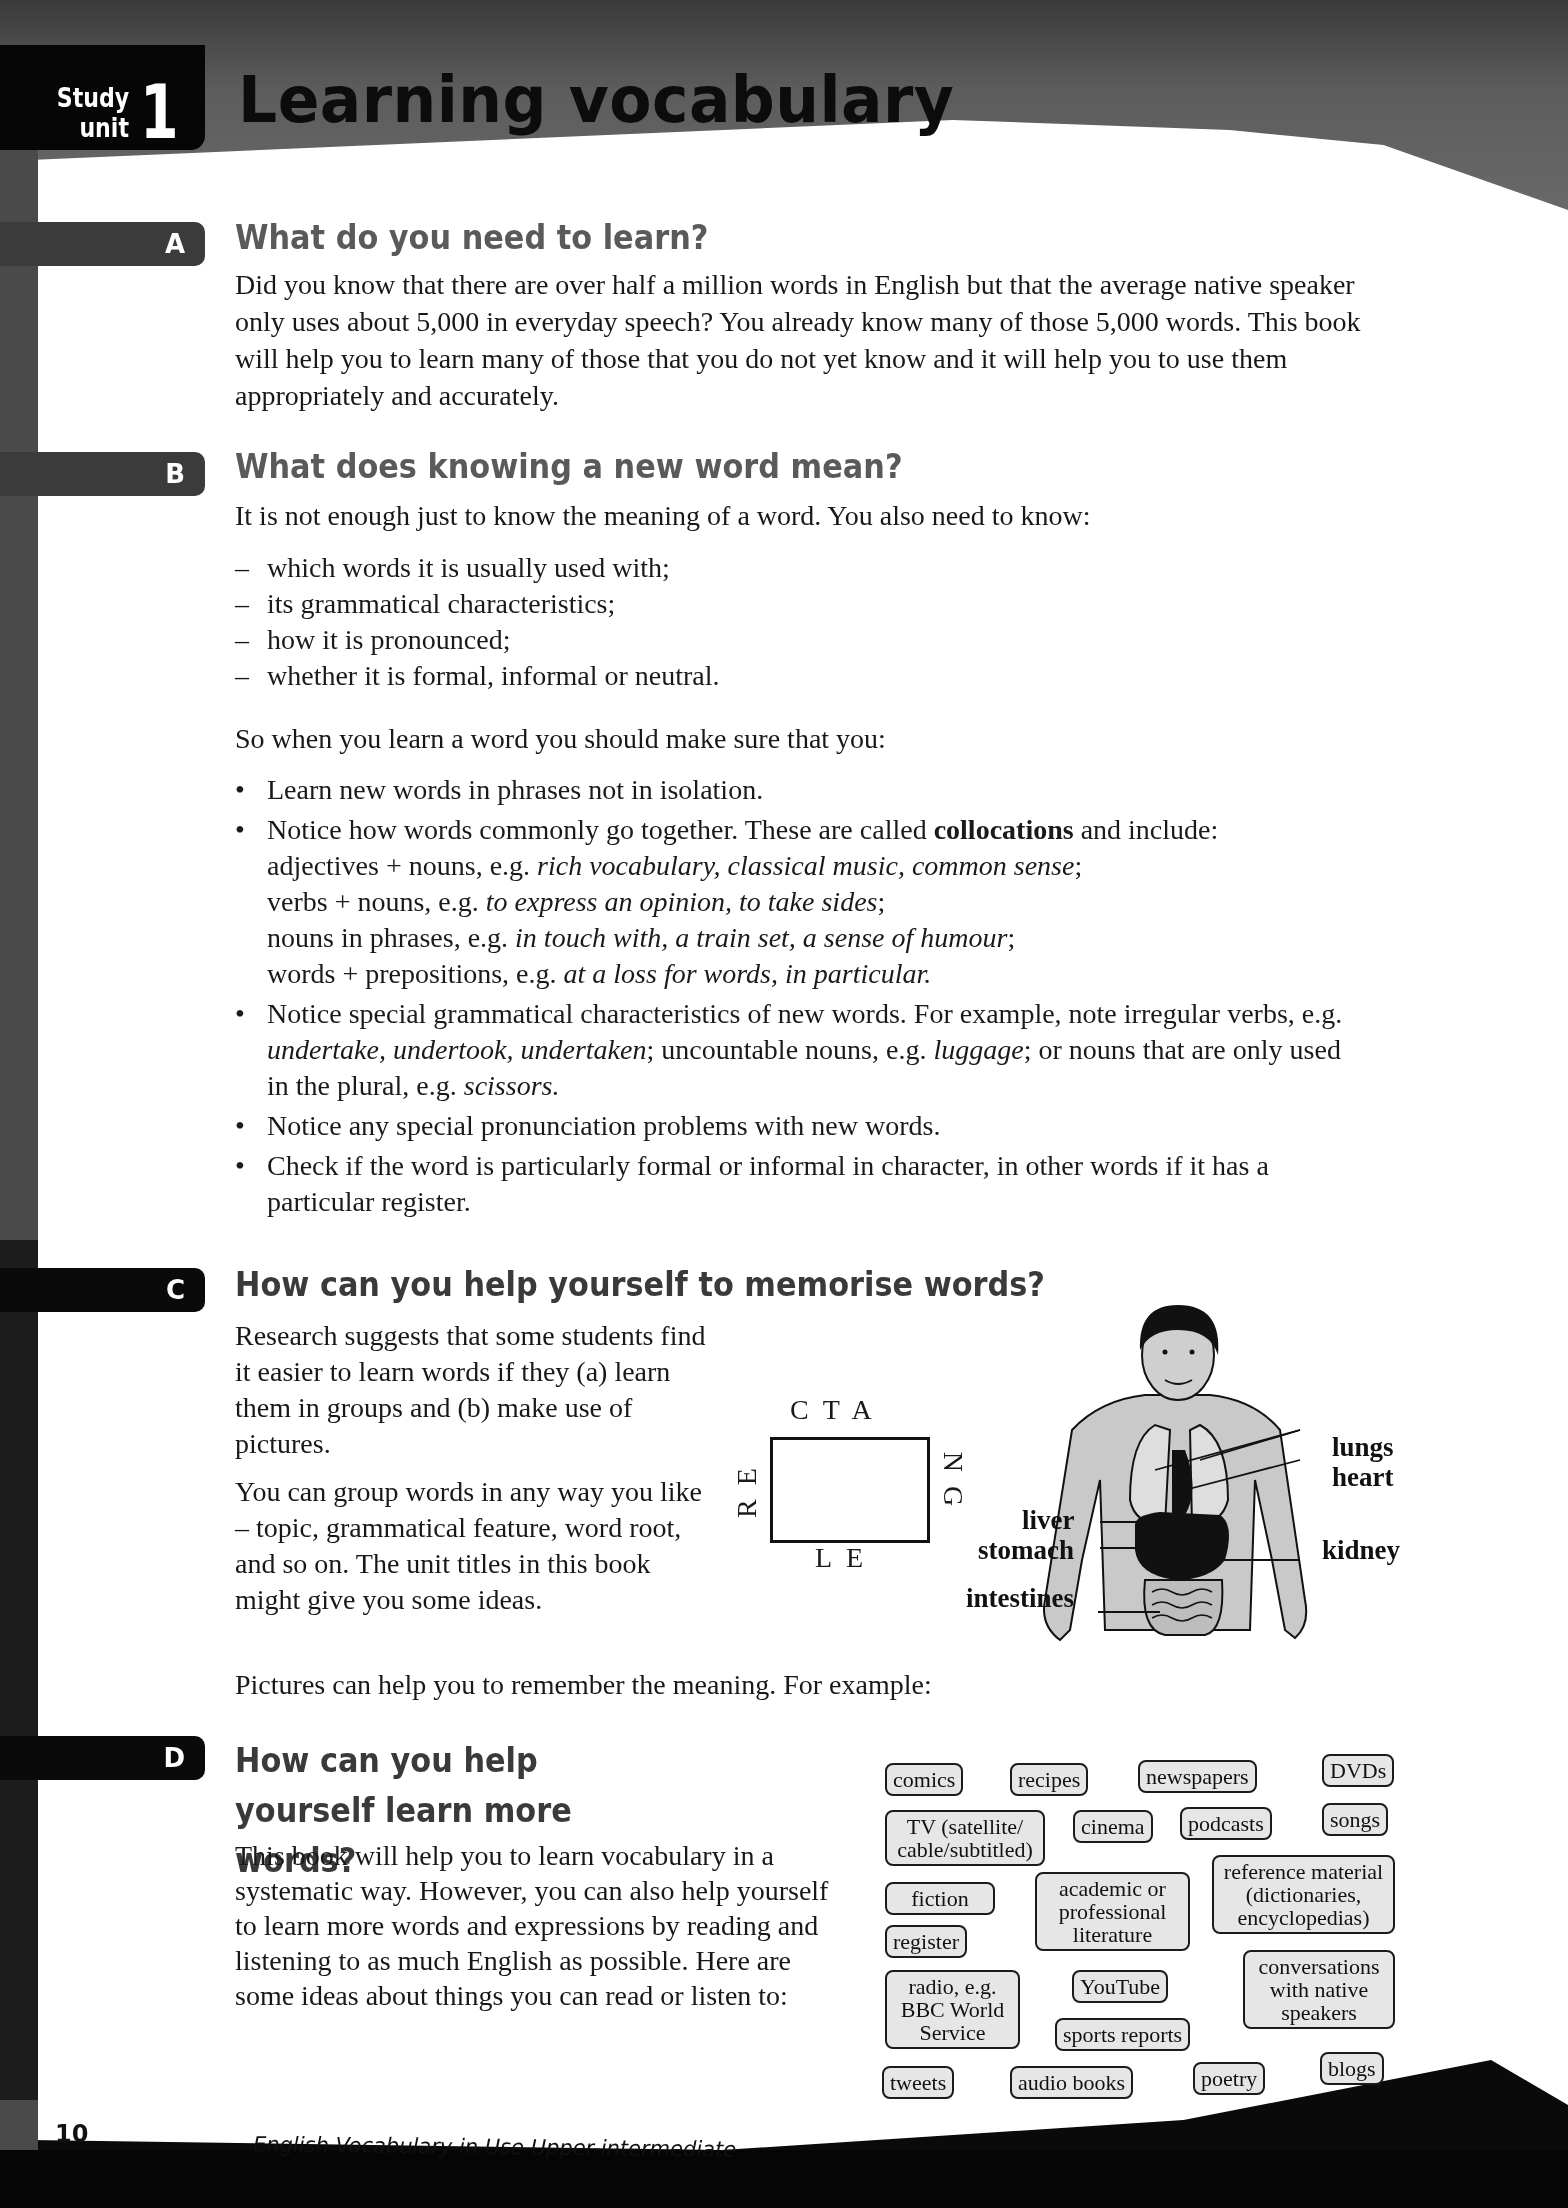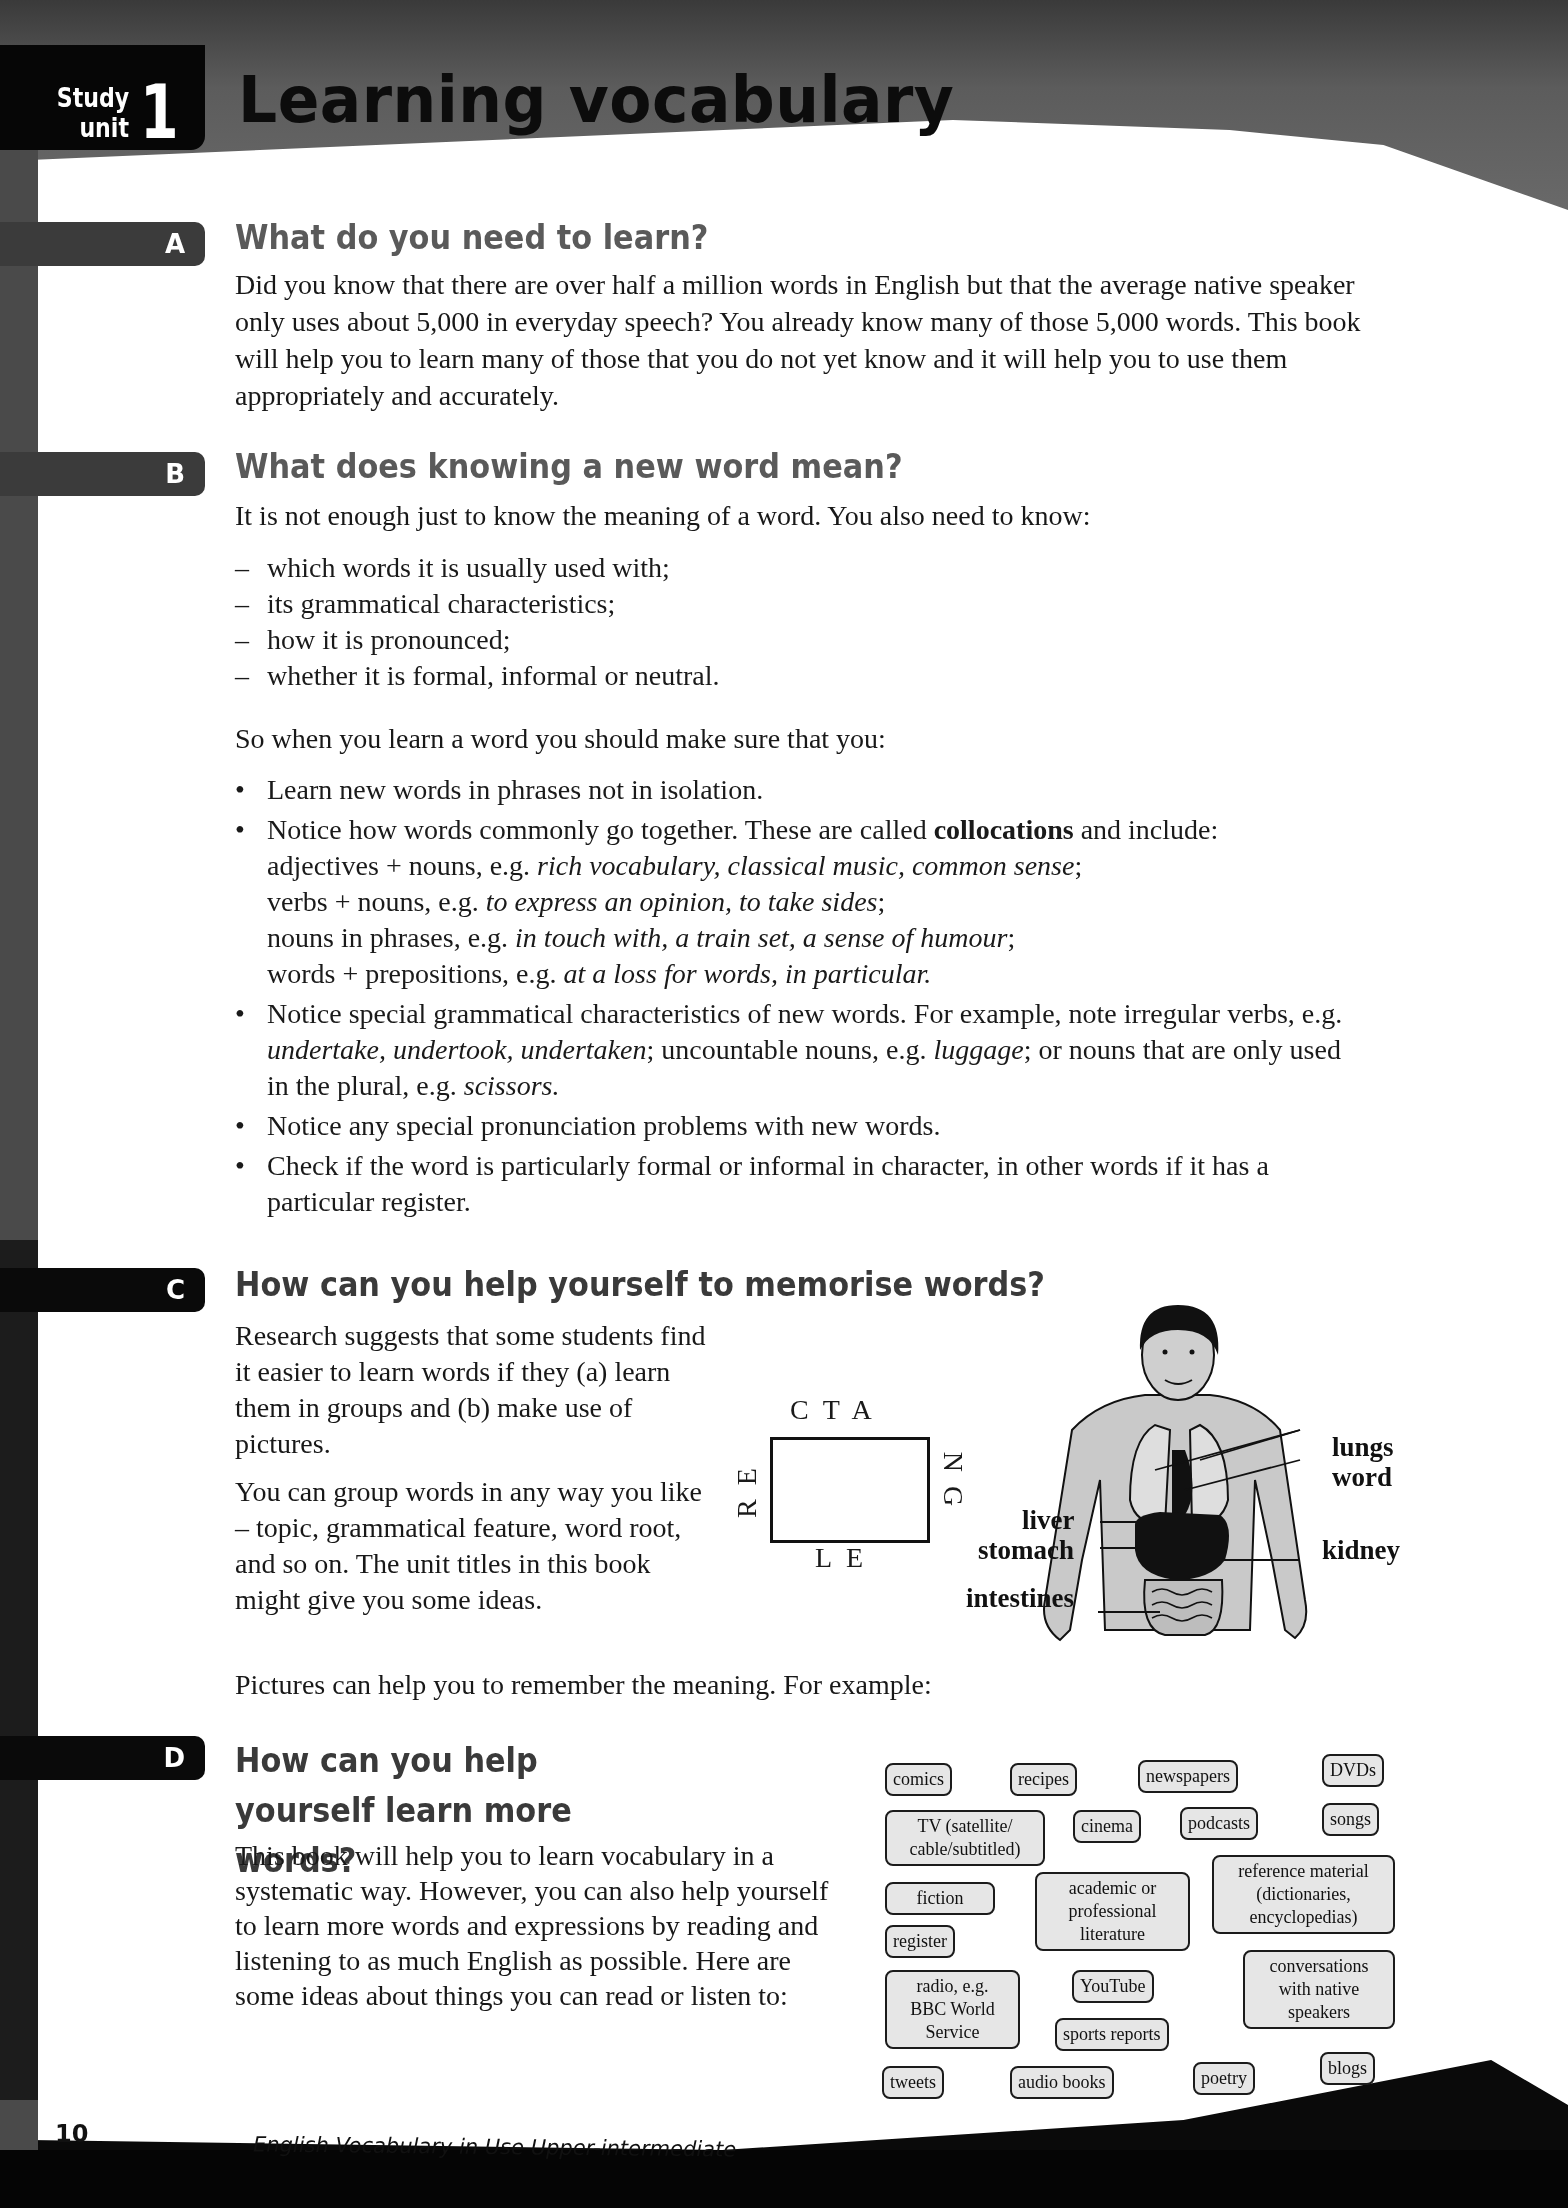--- a/index.html
+++ b/index.html
@@ -54,21 +54,21 @@
   .anagram .bottom { position: absolute; left: 85px; top: 152px; letter-spacing: 14px; }
   .anagram .left { position: absolute; left: -28px; top: 80px; width: 90px; transform: rotate(-90deg); letter-spacing: 14px; text-align: center; }
   .anagram .right { position: absolute; left: 178px; top: 80px; width: 90px; transform: rotate(90deg); letter-spacing: 14px; text-align: center; }
 
   
   .body-diagram { position: absolute; left: 960px; top: 1300px; width: 460px; height: 360px; }
   .body-label { position: absolute; font-size: 27px; font-weight: bold; font-family: "Liberation Serif", serif; color: #111; }
 
   
   .tag { position: absolute; border: 2.5px solid #1b1b1b; border-radius: 8px; background: #e6e6e6;
-    font-size: 18px; line-height: 23px; text-align: center; padding: 3px 6px; color: #111; white-space: pre-line; }
+    font-size: 22px; line-height: 23px; text-align: center; padding: 3px 6px; color: #111; white-space: pre-line; }
 
   .footer-num { position: absolute; left: 55px; top: 2120px; font-family: "DejaVu Sans", sans-serif; font-weight: bold; font-size: 24px; color: #111; }
   .footer-title { position: absolute; left: 253px; top: 2135px; font-family: "DejaVu Sans", sans-serif; font-style: italic; font-size: 21px; color: #111; transform: rotate(0.6deg); }
 </style>
 </head>
 <body>
 
 <div class="scan-top"></div>
 <div class="page"></div>
 <div class="left-rail"></div>
@@ -149,21 +149,21 @@
 
     <line x1="240" y1="160" x2="340" y2="130" stroke="#111" stroke-width="1.8"></line>
     <line x1="195" y1="170" x2="340" y2="130" stroke="#111" stroke-width="1.8"></line>
     <line x1="225" y1="190" x2="340" y2="160" stroke="#111" stroke-width="1.8"></line>
     <line x1="140" y1="222" x2="178" y2="222" stroke="#111" stroke-width="1.8"></line>
     <line x1="140" y1="248" x2="178" y2="248" stroke="#111" stroke-width="1.8"></line>
     <line x1="258" y1="260" x2="340" y2="260" stroke="#111" stroke-width="1.8"></line>
     <line x1="138" y1="312" x2="200" y2="312" stroke="#111" stroke-width="1.8"></line>
   </svg>
   <span class="body-label" style="left:372px; top:132px;">lungs</span>
-  <span class="body-label" style="left:372px; top:162px;">word</span>
+  <span class="body-label" style="left:372px; top:162px;">heart</span>
   <span class="body-label" style="left:62px; top:205px;">liver</span>
   <span class="body-label" style="left:18px; top:235px;">stomach</span>
   <span class="body-label" style="left:362px; top:235px;">kidney</span>
   <span class="body-label" style="left:6px; top:283px;">intestines</span>
 </div>
 
 <div class="sec-tab black" style="top:1736px;">D</div>
 <h2 class="sec-heading dark" style="top:1736px; width:480px; white-space:normal; line-height:50px;">How can you help yourself learn more words?</h2>
 <p class="para" style="top:1838px; width:600px; line-height:35px;">This book will help you to learn vocabulary in a systematic way. However, you can also help yourself to learn more words and expressions by reading and listening to as much English as possible. Here are some ideas about things you can read or listen to:</p>
 

